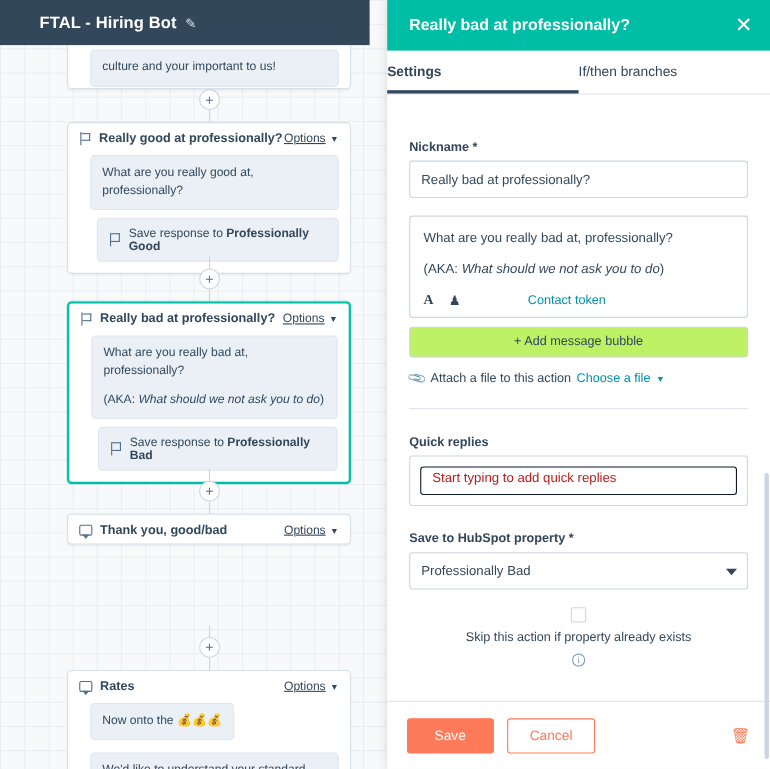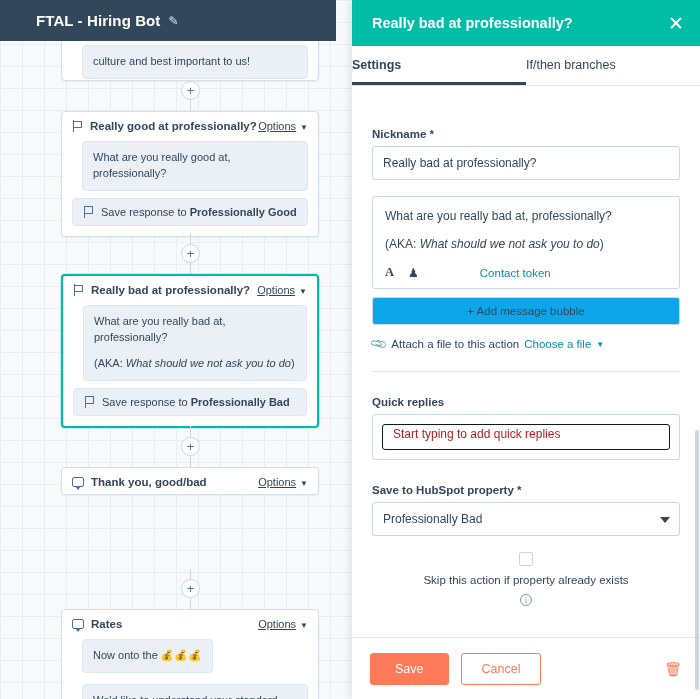--- a/index.html
+++ b/index.html
@@ -50,21 +50,21 @@
 
   .bubble {
     background: #eaf0f6; border: 1px solid #dfe6ed; border-radius: 4px;
     padding: 8px 10px; font-size: 11px; color: #33475b; line-height: 1.45;
     margin: 3px 0 7px 10px;
   }
   .bubble i { font-style: italic; }
   .saverow {
     background: #eaf0f6; border: 1px solid #dfe6ed; border-radius: 4px;
     padding: 7px 10px; font-size: 11px; color: #33475b;
-    display: flex; align-items: center; gap: 7px; margin-left: 0;
+    display: flex; align-items: center; gap: 7px; margin-left: 16px;
   }
   .saverow b { font-weight: bold; }
 
   .connector {
     position: absolute; left: 190px; width: 1px; background: #cbd6e2;
   }
   .plus {
     position: absolute; left: 181px; width: 19px; height: 19px; border-radius: 50%;
     background: #fff; border: 1px solid #cbd6e2; color: #516f90;
     font-size: 13px; line-height: 17px; text-align: center;
@@ -121,21 +121,21 @@
   .msgline { font-size: 12px; color: #33475b; line-height: 1.5; }
   .msgline.second { margin-top: 10px; }
   .msgline i { font-style: italic; }
   .msgtools { display: flex; align-items: center; gap: 14px; margin-top: 12px; }
   .msgtools .tA { font-size: 12.5px; color: #33475b; font-weight: bold; font-family: "Liberation Serif", serif; }
   .msgtools .tPerson { font-size: 12px; color: #33475b; }
   .msgtools .tLink { font-size: 11.5px; color: #0091ae; padding-left: 47px; }
 
   .addbubble {
     margin-top: 8px; width: 100%; border: 1px solid #cbd6e2; border-radius: 3px;
-    background: #0ea5e9; color: #33475b; font-size: 11.5px; padding: 7px 0; text-align: center;
+    background: #bef264; color: #33475b; font-size: 11.5px; padding: 7px 0; text-align: center;
   }
   .attachrow { margin-top: 12px; font-size: 11.5px; color: #33475b; display: flex; align-items: center; gap: 5px; }
   .attachrow .clip { transform: rotate(-35deg); display: inline-block; color: #516f90; }
   .attachrow .choose { color: #0091ae; }
   .attachrow .caret { font-size: 8px; color: #0091ae; }
 
   .divider { height: 1px; background: #dfe3eb; margin: 20px 0 18px 0; }
 
   .select {
     width: 100%; border: 1px solid #cbd6e2; border-radius: 3px; background: #fff;
@@ -190,21 +190,21 @@
 
     <div class="topbar">
       <span class="title">FTAL - Hiring Bot</span>
       <span class="pencil">✎</span>
     </div>
 
     <div class="flow">
 
       <div class="card" style="top:-30px; height:70px; overflow:hidden;">
         <div class="card-body" style="padding-top:30px;">
-          <div class="bubble">culture and best important to us!</div>
+          <div class="bubble">culture and your important to us!</div>
         </div>
       </div>
 
       <div class="connector" style="top:40px; height:28px;"></div>
       <div class="plus" style="top:40px;">+</div>
       <div class="connector" style="top:59px; height:14px;"></div>
 
       <div class="card" style="top:70px;">
         <div class="card-head">
           <div class="left">

